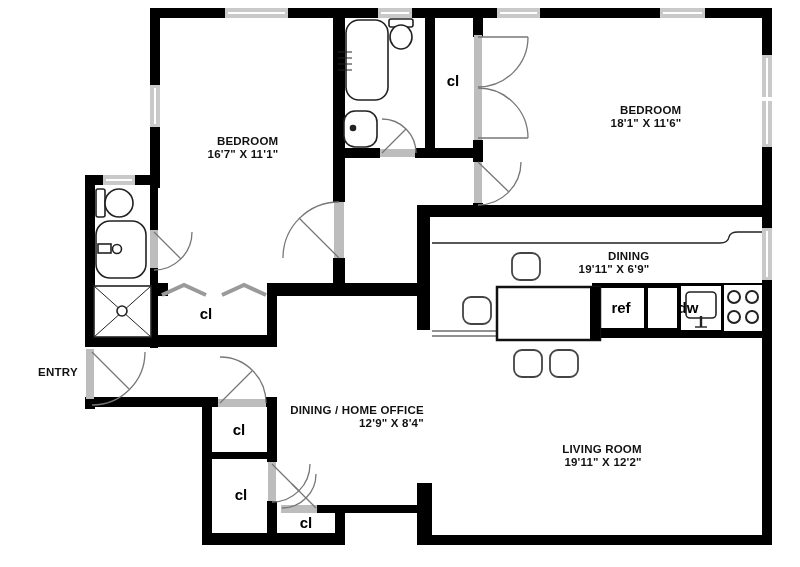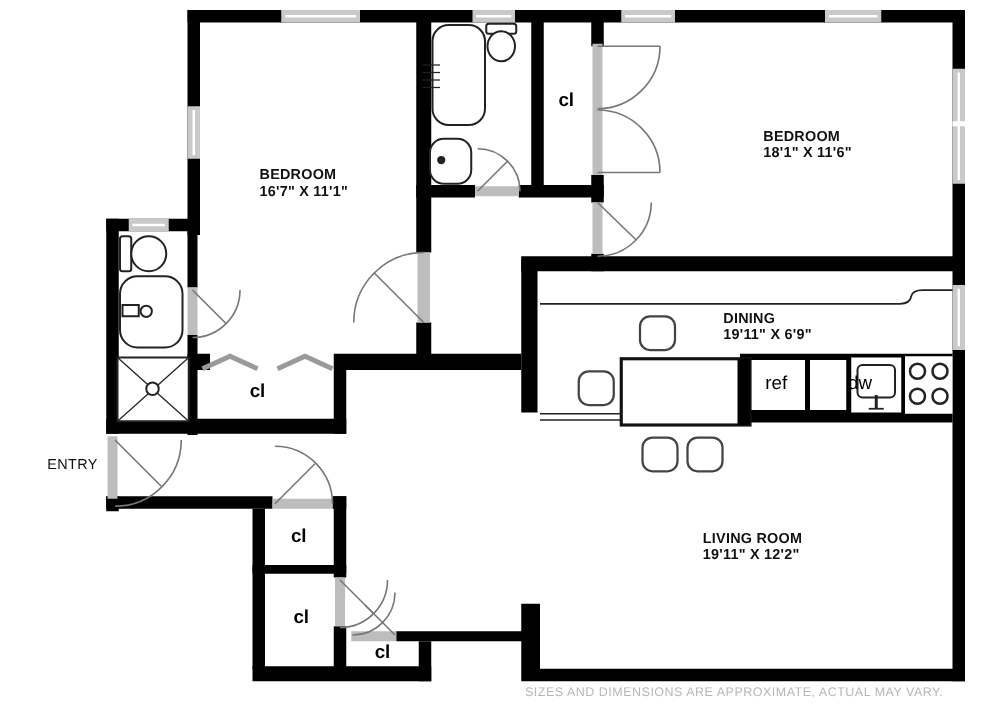--- a/index.html
+++ b/index.html
@@ -1,26 +1,26 @@
 <!DOCTYPE html>
 <html><head>
 <meta charset="utf-8">
 <style>
   html,body{margin:0;padding:0;background:#fff;}
   #stage{position:relative;width:800px;height:567px;background:#fff;overflow:hidden;
          font-family:"Liberation Sans", sans-serif;}
   #plan-svg{position:absolute;left:0;top:0;}
-  .room-label{position:absolute;transform:translate(-50%,-50%);text-align:left;
+  .room-label{position:absolute;transform:translate(-50%,-50%);text-align:right;
               font-weight:bold;font-size:11.5px;line-height:12.5px;color:#111;
               white-space:nowrap;letter-spacing:.2px;}
   .cl-label{position:absolute;transform:translate(-50%,-50%);font-weight:bold;
             font-size:15px;color:#000;text-align:right;}
-  .appl-label{position:absolute;transform:translate(-50%,-50%);font-weight:normal;
+  .appl-label{position:absolute;transform:translate(-50%,-50%);font-weight:bold;
               font-size:15px;color:#000;}
-  .entry-label{position:absolute;transform:translate(-50%,-50%);font-weight:normal;
+  .entry-label{position:absolute;transform:translate(-50%,-50%);font-weight:bold;
                font-size:11.5px;color:#111;letter-spacing:.3px;}
   #disclaimer{position:absolute;left:420px;top:549px;font-size:10px;color:#b7b7b7;
               letter-spacing:.4px;}
 </style>
 </head>
 <body>
 
 <div id="stage">
 
 <svg id="plan-svg" width="800" height="567" viewBox="0 0 800 567">
@@ -220,32 +220,35 @@
 <div class="room-label" style="left:646px;top:116px">
   <div>BEDROOM</div>
   <div>18'1" X 11'6"</div>
 </div>
 
 <div class="room-label" style="left:614px;top:262px">
   <div>DINING</div>
   <div>19'11" X 6'9"</div>
 </div>
 
-<div class="room-label" style="left:602px;top:438px">
+<div class="room-label" style="left:602px;top:455px">
   <div>LIVING ROOM</div>
   <div>19'11" X 12'2"</div>
 </div>
 
+<div class="room-label" style="left:357px;top:416px">
+  <div>DINING / HOME OFFICE</div>
+  <div>12'9" X 8'4"</div>
+</div>
 
 <div class="entry-label" style="left:58px;top:372px">ENTRY</div>
 
 <div class="cl-label" style="left:453px;top:80px">cl</div>
 <div class="cl-label" style="left:206px;top:313px">cl</div>
 <div class="cl-label" style="left:239px;top:429px">cl</div>
 <div class="cl-label" style="left:241px;top:494px">cl</div>
 <div class="cl-label" style="left:306px;top:522px">cl</div>
 
 <div class="appl-label" style="left:621px;top:307px">ref</div>
 <div class="appl-label" style="left:688px;top:307px">dw</div>
 
-<div id="disclaimer">SIZES AND DIMENSIONS ARE APPROXIMATE, ACTUAL MAY VARY.</div>
 
 </div>
 
 </body></html>

